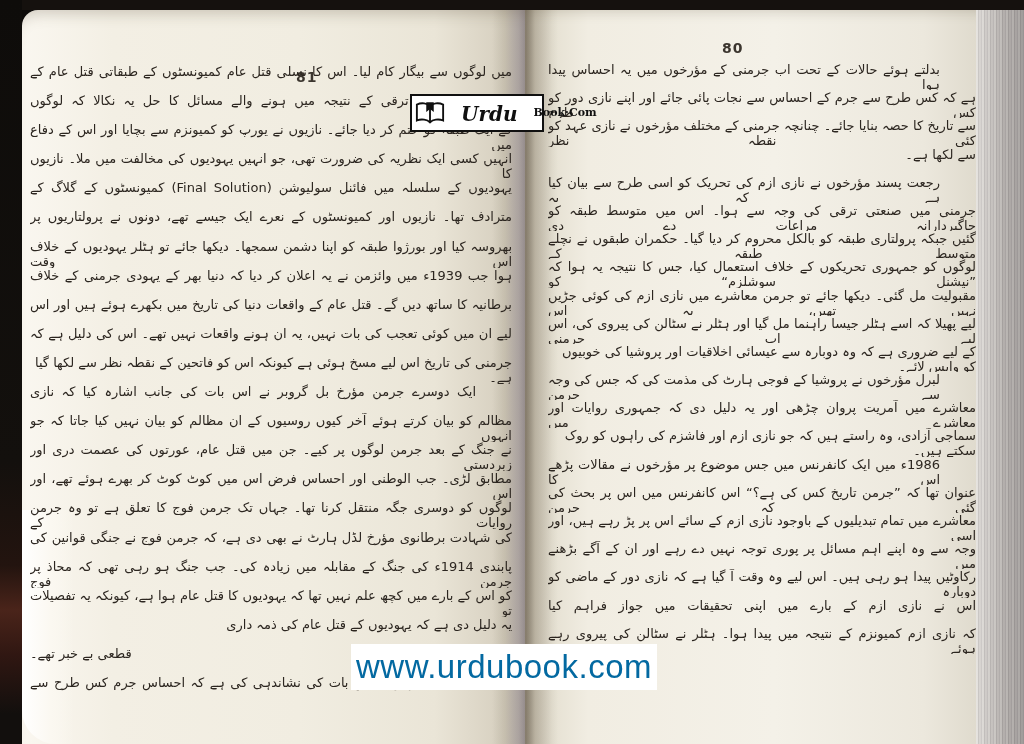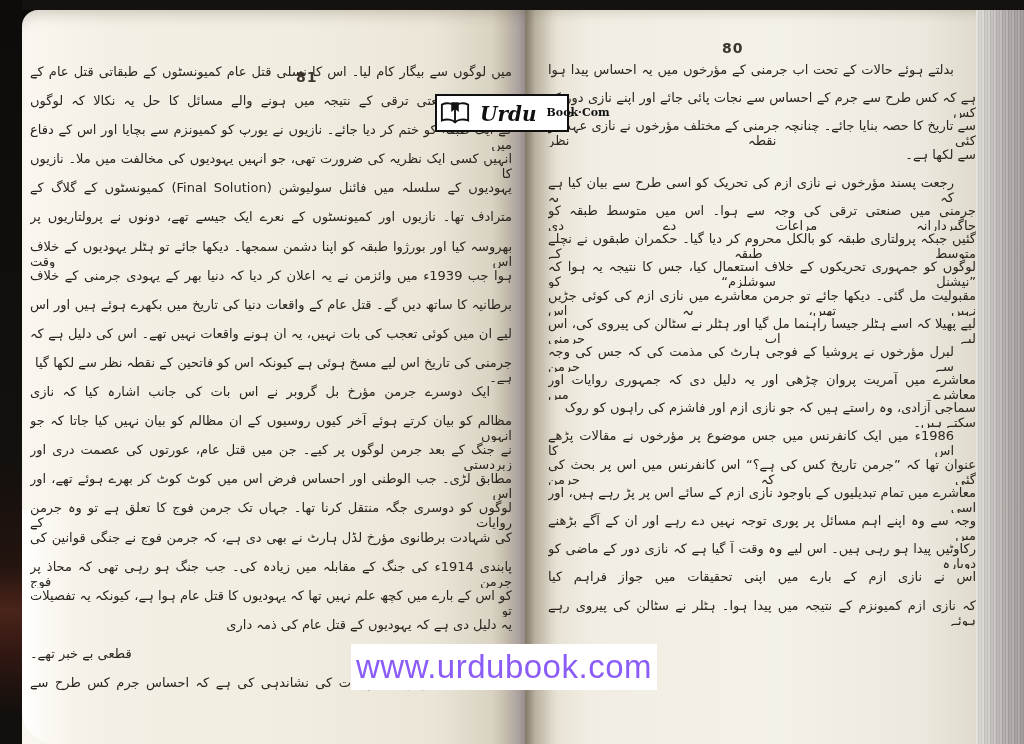--- a/index.html
+++ b/index.html
@@ -29,35 +29,35 @@
   
   .pagenum{font:bold 14px "DejaVu Sans",sans-serif;color:#3b352e;letter-spacing:1px;}
 
   
   .textcol{position:absolute;}
   .urdu-line{direction:rtl;unicode-bidi:embed;height:var(--lh);line-height:var(--lh);
     font:13px "DejaVu Sans",sans-serif;color:#2c2620;overflow:hidden;
     text-align:justify;text-align-last:justify;}
   .urdu-line.end{text-align:right;text-align-last:right;}
   .urdu-line.aleft{text-align:left;text-align-last:left;}
-  .urdu-line.indent{padding-right:22px;}
+  .urdu-line.indent{padding-right:36px;}
   #left-lines{left:30px;top:64px;width:482px;--lh:29.1px;}
   #right-lines{left:548px;top:62px;width:428px;--lh:28.2px;}
 
   
-  #logo{left:435px;top:94px;width:134px;height:38px;background:#ffffff;border:2px solid #101010;
-    box-sizing:border-box;display:flex;align-items:center;padding:0 3px;gap:10px;}
+  #logo{left:410px;top:94px;width:134px;height:38px;background:#ffffff;border:2px solid #101010;
+    box-sizing:border-box;display:flex;align-items:center;padding:0 3px;gap:16px;}
   #logo .script{font:italic bold 20px "DejaVu Serif",serif;color:#101010;transform:translateY(1px);}
   #logo .stack{display:flex;flex-direction:row;justify-content:center;line-height:11px;
     font:bold 11px "DejaVu Serif",serif;color:#101010;transform:translateY(-1px);}
 
   
   #watermark{left:351px;top:644px;width:306px;height:46px;background:#ffffff;
     display:flex;align-items:center;justify-content:center;}
-  #watermark span{font:400 33px "Liberation Sans",sans-serif;color:#8b5cf6;letter-spacing:.5px;}
+  #watermark span{font:400 33px "Liberation Sans",sans-serif;color:#0369a1;letter-spacing:.5px;}
 </style>
 </head>
 <body>
 
 <div id="stage">
 
   <div class="abs" id="left-page"></div>
   <div class="abs" id="right-page"></div>
   <div class="abs" id="corner-light"></div>
   <div class="abs" id="gutter-shadow"></div>
@@ -97,20 +97,21 @@
       <div class="urdu-line indent">بدلتے ہوئے حالات کے تحت اب جرمنی کے مؤرخوں میں یہ احساس پیدا ہوا</div>
       <div class="urdu-line">ہے کہ کس طرح سے جرم کے احساس سے نجات پائی جائے اور اپنے نازی دور کو کس طرح</div>
       <div class="urdu-line">سے تاریخ کا حصہ بنایا جائے۔ چنانچہ جرمنی کے مختلف مؤرخوں نے نازی عہد کو کئی نقطہ نظر</div>
       <div class="urdu-line end">سے لکھا ہے۔</div>
       <div class="urdu-line indent">رجعت پسند مؤرخوں نے نازی ازم کی تحریک کو اسی طرح سے بیان کیا ہے کہ یہ</div>
       <div class="urdu-line">جرمنی میں صنعتی ترقی کی وجہ سے ہوا۔ اس میں متوسط طبقہ کو جاگیردارانہ مراعات دے دی</div>
       <div class="urdu-line">گئیں جبکہ پرولتاری طبقہ کو بالکل محروم کر دیا گیا۔ حکمران طبقوں نے نچلے متوسط طبقہ کے</div>
       <div class="urdu-line">لوگوں کو جمہوری تحریکوں کے خلاف استعمال کیا، جس کا نتیجہ یہ ہوا کہ ”نیشنل سوشلزم“ کو</div>
       <div class="urdu-line">مقبولیت مل گئی۔ دیکھا جائے تو جرمن معاشرے میں نازی ازم کی کوئی جڑیں نہیں تھیں، یہ اس</div>
       <div class="urdu-line">لیے پھیلا کہ اسے ہٹلر جیسا راہنما مل گیا اور ہٹلر نے سٹالن کی پیروی کی، اس لیے اب جرمنی</div>
+      <div class="urdu-line end">کے لیے ضروری ہے کہ وہ دوبارہ سے عیسائی اخلاقیات اور پروشیا کی خوبیوں کو واپس لائے۔</div>
       <div class="urdu-line indent">لبرل مؤرخوں نے پروشیا کے فوجی ہارٹ کی مذمت کی کہ جس کی وجہ سے جرمن</div>
       <div class="urdu-line">معاشرے میں آمریت پروان چڑھی اور یہ دلیل دی کہ جمہوری روایات اور معاشرے میں</div>
       <div class="urdu-line end">سماجی آزادی، وہ راستے ہیں کہ جو نازی ازم اور فاشزم کی راہوں کو روک سکتے ہیں۔</div>
       <div class="urdu-line indent">1986ء میں ایک کانفرنس میں جس موضوع پر مؤرخوں نے مقالات پڑھے اس کا</div>
       <div class="urdu-line">عنوان تھا کہ ”جرمن تاریخ کس کی ہے؟“ اس کانفرنس میں اس پر بحث کی گئی کہ جرمن</div>
       <div class="urdu-line">معاشرے میں تمام تبدیلیوں کے باوجود نازی ازم کے سائے اس پر پڑ رہے ہیں، اور اسی</div>
       <div class="urdu-line">وجہ سے وہ اپنے اہم مسائل پر پوری توجہ نہیں دے رہے اور ان کے آگے بڑھنے میں</div>
       <div class="urdu-line">رکاوٹیں پیدا ہو رہی ہیں۔ اس لیے وہ وقت آ گیا ہے کہ نازی دور کے ماضی کو دوبارہ</div>
       <div class="urdu-line">اس نے نازی ازم کے بارے میں اپنی تحقیقات میں جواز فراہم کیا</div>
       <div class="urdu-line">کہ نازی ازم کمیونزم کے نتیجہ میں پیدا ہوا۔ ہٹلر نے سٹالن کی پیروی رہے ہوئے</div>

